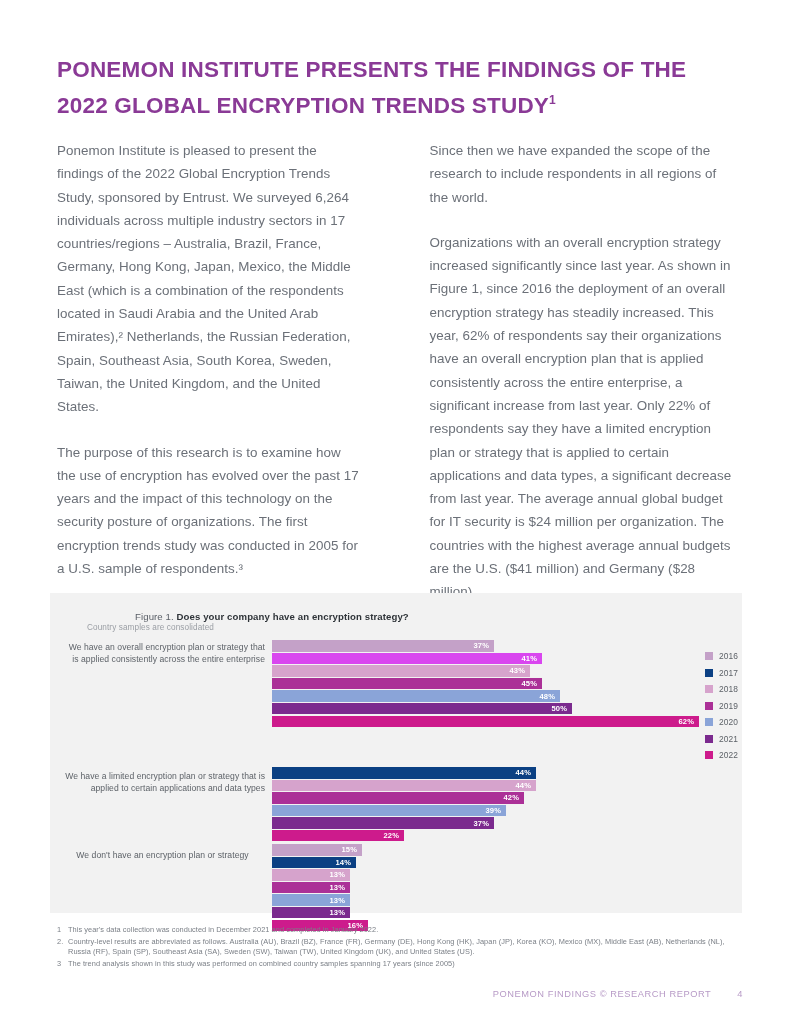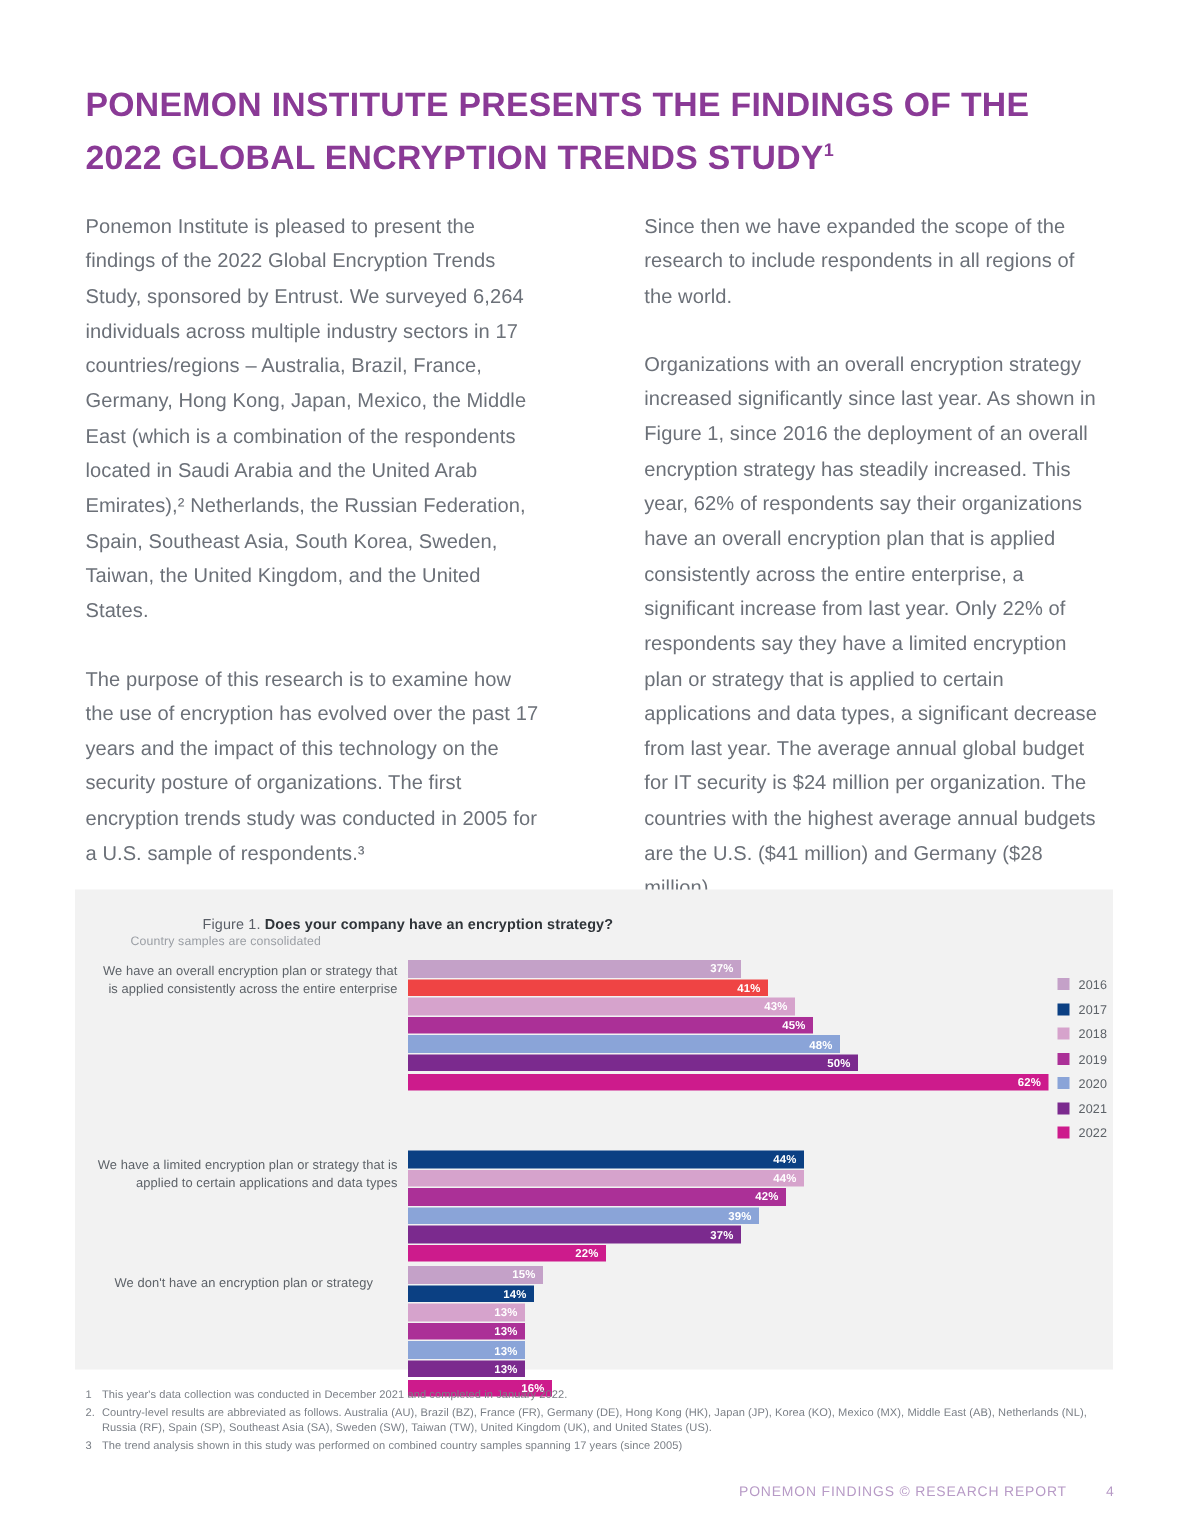--- a/index.html
+++ b/index.html
@@ -228,21 +228,21 @@
     <div class="chart" id="chart-root">
         <div class="group" style="position: absolute; top: 0px; left: 0px; width: 692px;">
           <div class="cat-label" style="top: 2px;">We have an overall encryption plan or strategy that is applied consistently across the entire enterprise</div>
           <div class="bars">
             <div class="bar-row">
               <div class="bar" style="width: 222px; background: rgb(196, 161, 200);">
                 <span class="bar-val">37%</span>
               </div>
             </div>
             <div class="bar-row">
-              <div class="bar" style="width: 240px; background: #ef4444;">
+              <div class="bar" style="width: 270px; background: #d946ef;">
                 <span class="bar-val">41%</span>
               </div>
             </div>
             <div class="bar-row">
               <div class="bar" style="width: 258px; background: rgb(214, 163, 204);">
                 <span class="bar-val">43%</span>
               </div>
             </div>
             <div class="bar-row">
               <div class="bar" style="width: 270px; background: rgb(171, 48, 151);">

